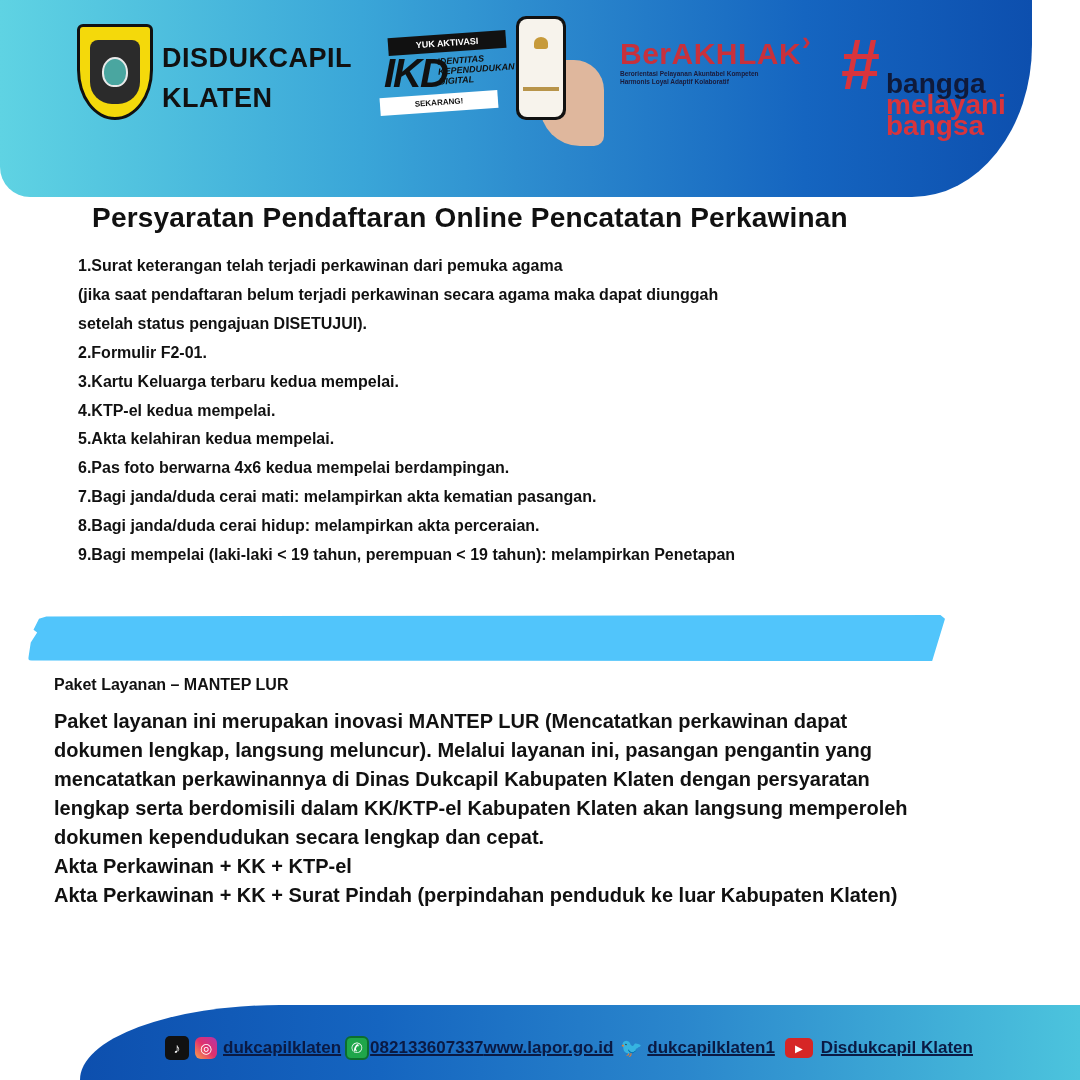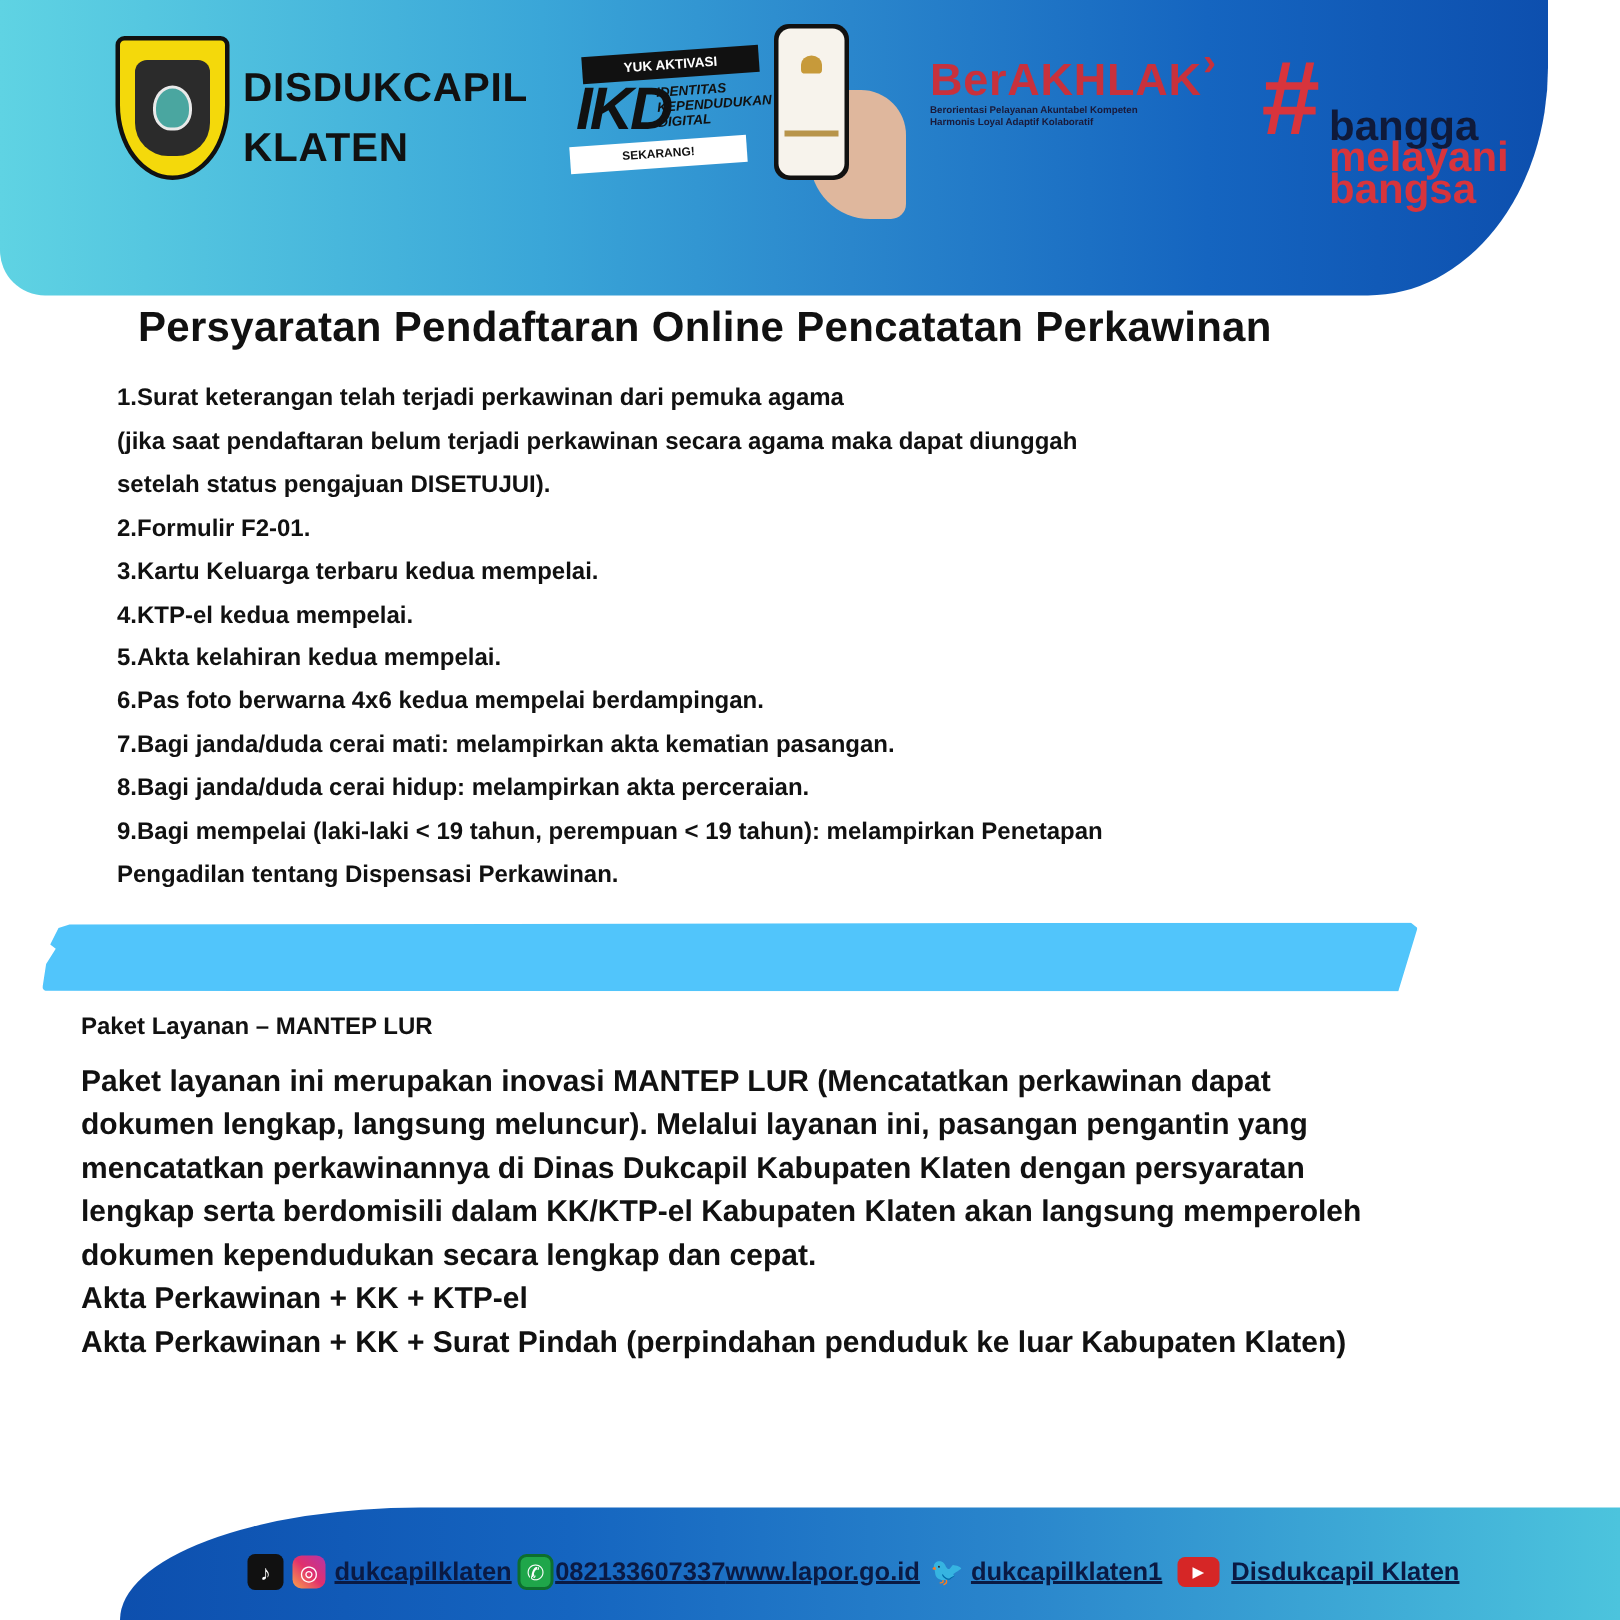--- a/index.html
+++ b/index.html
@@ -174,21 +174,20 @@
   <div class="line">(jika saat pendaftaran belum terjadi perkawinan secara agama maka dapat diunggah</div>
   <div class="line">setelah status pengajuan DISETUJUI).</div>
   <div class="line">2.Formulir F2-01.</div>
   <div class="line">3.Kartu Keluarga terbaru kedua mempelai.</div>
   <div class="line">4.KTP-el kedua mempelai.</div>
   <div class="line">5.Akta kelahiran kedua mempelai.</div>
   <div class="line">6.Pas foto berwarna 4x6 kedua mempelai berdampingan.</div>
   <div class="line">7.Bagi janda/duda cerai mati: melampirkan akta kematian pasangan.</div>
   <div class="line">8.Bagi janda/duda cerai hidup: melampirkan akta perceraian.</div>
   <div class="line">9.Bagi mempelai (laki-laki &lt; 19 tahun, perempuan &lt; 19 tahun): melampirkan Penetapan</div>
-  <div class="line">Pengadilan tentang Dispensasi Perkawinan.</div>
 </div>
 
 <div class="brush"></div>
 
 <h2 class="paket-title">Paket Layanan – MANTEP LUR</h2>
 <div class="paket-body">
   <div class="line">Paket layanan ini merupakan inovasi MANTEP LUR (Mencatatkan perkawinan dapat</div>
   <div class="line">dokumen lengkap, langsung meluncur). Melalui layanan ini, pasangan pengantin yang</div>
   <div class="line">mencatatkan perkawinannya di Dinas Dukcapil Kabupaten Klaten dengan persyaratan</div>
   <div class="line">lengkap serta berdomisili dalam KK/KTP-el Kabupaten Klaten akan langsung memperoleh</div>

